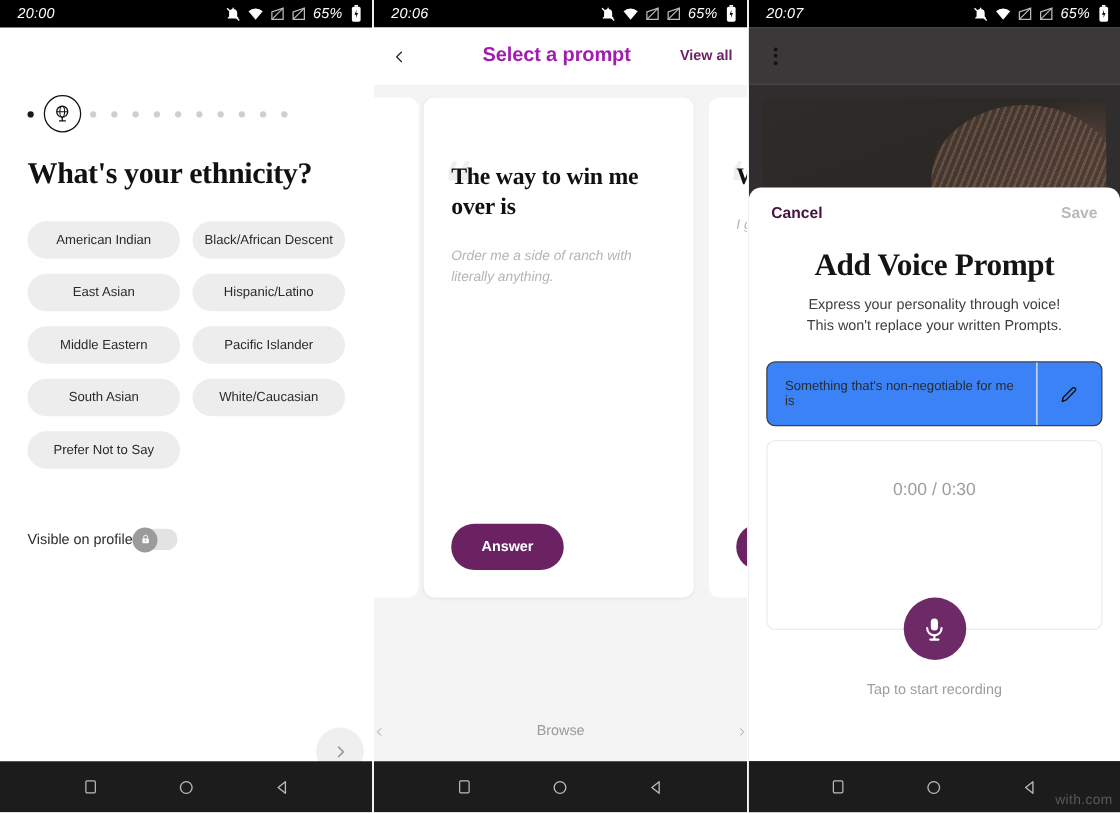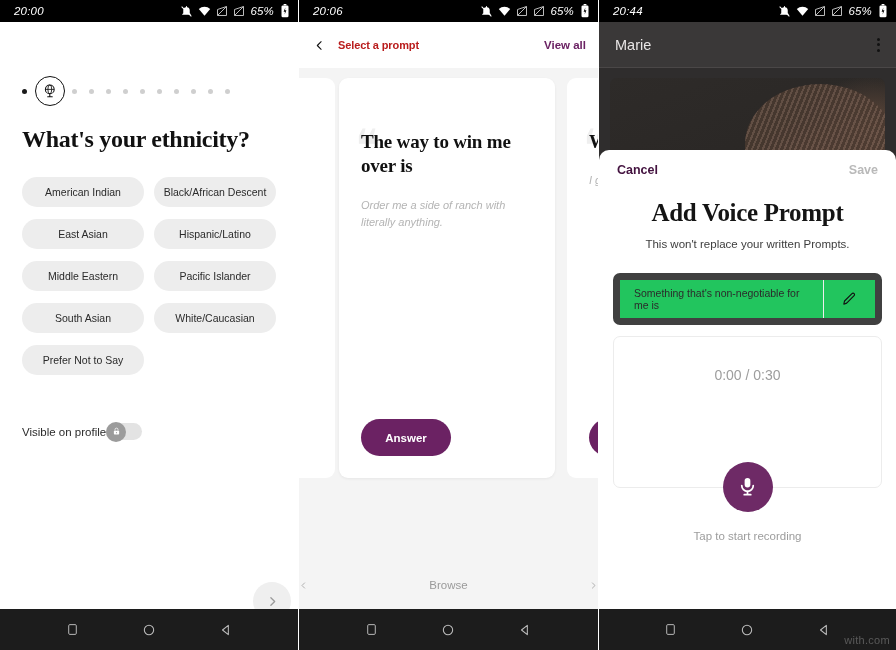--- a/index.html
+++ b/index.html
@@ -125,22 +125,22 @@
   
   .p2-header {
     height: 46px;
     background: #ffffff;
     display: flex; align-items: center;
     padding: 0 12px 0 14px;
     gap: 12px;
   }
   .p2-back { cursor: pointer; display: flex; align-items: center; }
   .p2-title {
-    font-size: 11px; font-weight: bold; color: #b91c1c;
-    flex: 1; letter-spacing: -.1px;
+    font-size: 16px; font-weight: bold; color: #a21caf;
+    flex: 1; letter-spacing: -.1px; margin-left: 48px;
   }
   .p2-viewall { font-size: 11.5px; color: #6b2263; font-weight: bold; cursor: pointer; }
   .p2-stage {
     position: relative;
     height: calc(650px - 22px - 46px - 41px);
     background: #f4f4f4;
     overflow: hidden;
   }
   .card {
     position: absolute;
@@ -264,25 +264,25 @@
   .sheet-sub {
     text-align: center;
     font-size: 11.5px;
     color: #3d3d3d;
     margin-top: 9px;
     line-height: 1.45;
   }
   .prompt-select {
     margin: 20px 14px 0 14px;
     height: 52px;
-    border: 7px solid #404040;
+    border: 1px solid #404040;
     border-radius: 7px;
     display: flex; align-items: center;
     cursor: pointer;
-    background: #22c55e;
+    background: #3b82f6;
   }
   .prompt-select .txt {
     flex: 1;
     padding: 0 14px;
     font-size: 10.5px;
     color: #2b2b2b;
   }
   .prompt-select .pencil {
     width: 52px;
     display: flex; align-items: center; justify-content: center;
@@ -525,21 +525,21 @@
         </svg>
       <svg class="nav-ic" width="14" height="14" viewBox="0 0 24 24">
           <path d="M16 4 6 12l10 8z" fill="none" stroke="#d8d8d8" stroke-width="1.8" stroke-linejoin="round"></path>
         </svg>
     </div>
   </div>
 
   <div class="panel panel3">
 
     <div class="statusbar">
-      <span class="clock">20:44</span>
+      <span class="clock">20:07</span>
       <span class="sb-icons">
         <svg width="13" height="13" viewBox="0 0 24 24">
             <path fill="#fff" d="M18 10a6 6 0 0 0-5-5.9V3a1 1 0 1 0-2 0v1.1A6 6 0 0 0 6 10v5l-2 2v1h16v-1l-2-2z"></path>
             <path stroke="#fff" stroke-width="2" d="M3 3l18 18"></path>
           </svg>
         <svg width="13" height="13" viewBox="0 0 24 24">
             <path fill="#fff" d="M12 20 1.5 7.5a15 15 0 0 1 21 0z"></path>
           </svg>
         <svg width="12" height="12" viewBox="0 0 24 24">
             <path fill="none" stroke="#bbb" stroke-width="2" d="M3 21V9l18-6v18z"></path>
@@ -553,41 +553,41 @@
         <svg width="10" height="14" viewBox="0 0 12 20">
             <rect x="1" y="2" width="10" height="17" rx="2" fill="#fff"></rect>
             <rect x="4" y="0" width="4" height="2" fill="#fff"></rect>
             <path fill="#000" d="M6.5 5 4 11h2l-.5 4L8 9H6z"></path>
           </svg>
       </span>
     </div>
 
     <div class="p3-bg">
       <div class="p3-appbar">
-        <span class="p3-appbar-title">Marie</span>
         <span class="kebab">
             <i></i>
             <i></i>
             <i></i>
           </span>
       </div>
       <div class="p3-photo">
         <div class="hair"></div>
         <div class="inner-card"></div>
       </div>
     </div>
 
     <div class="sheet">
       <div class="sheet-bar">
         <span class="sheet-cancel">Cancel</span>
         <span class="sheet-save">Save</span>
       </div>
 
       <div class="sheet-title">Add Voice Prompt</div>
       <div class="sheet-sub">
+        <div>Express your personality through voice!</div>
         <div>This won't replace your written Prompts.</div>
       </div>
 
       <div class="prompt-select">
         <span class="txt">Something that's non-negotiable for me is</span>
         <span class="pencil">
           <svg width="17" height="17" viewBox="0 0 24 24">
             <path d="M4 20l1-4.5L15.5 5a2 2 0 0 1 3 3L8 18.5 4 20z" fill="none" stroke="#111" stroke-width="1.6" stroke-linejoin="round"></path>
           </svg>
         </span>

